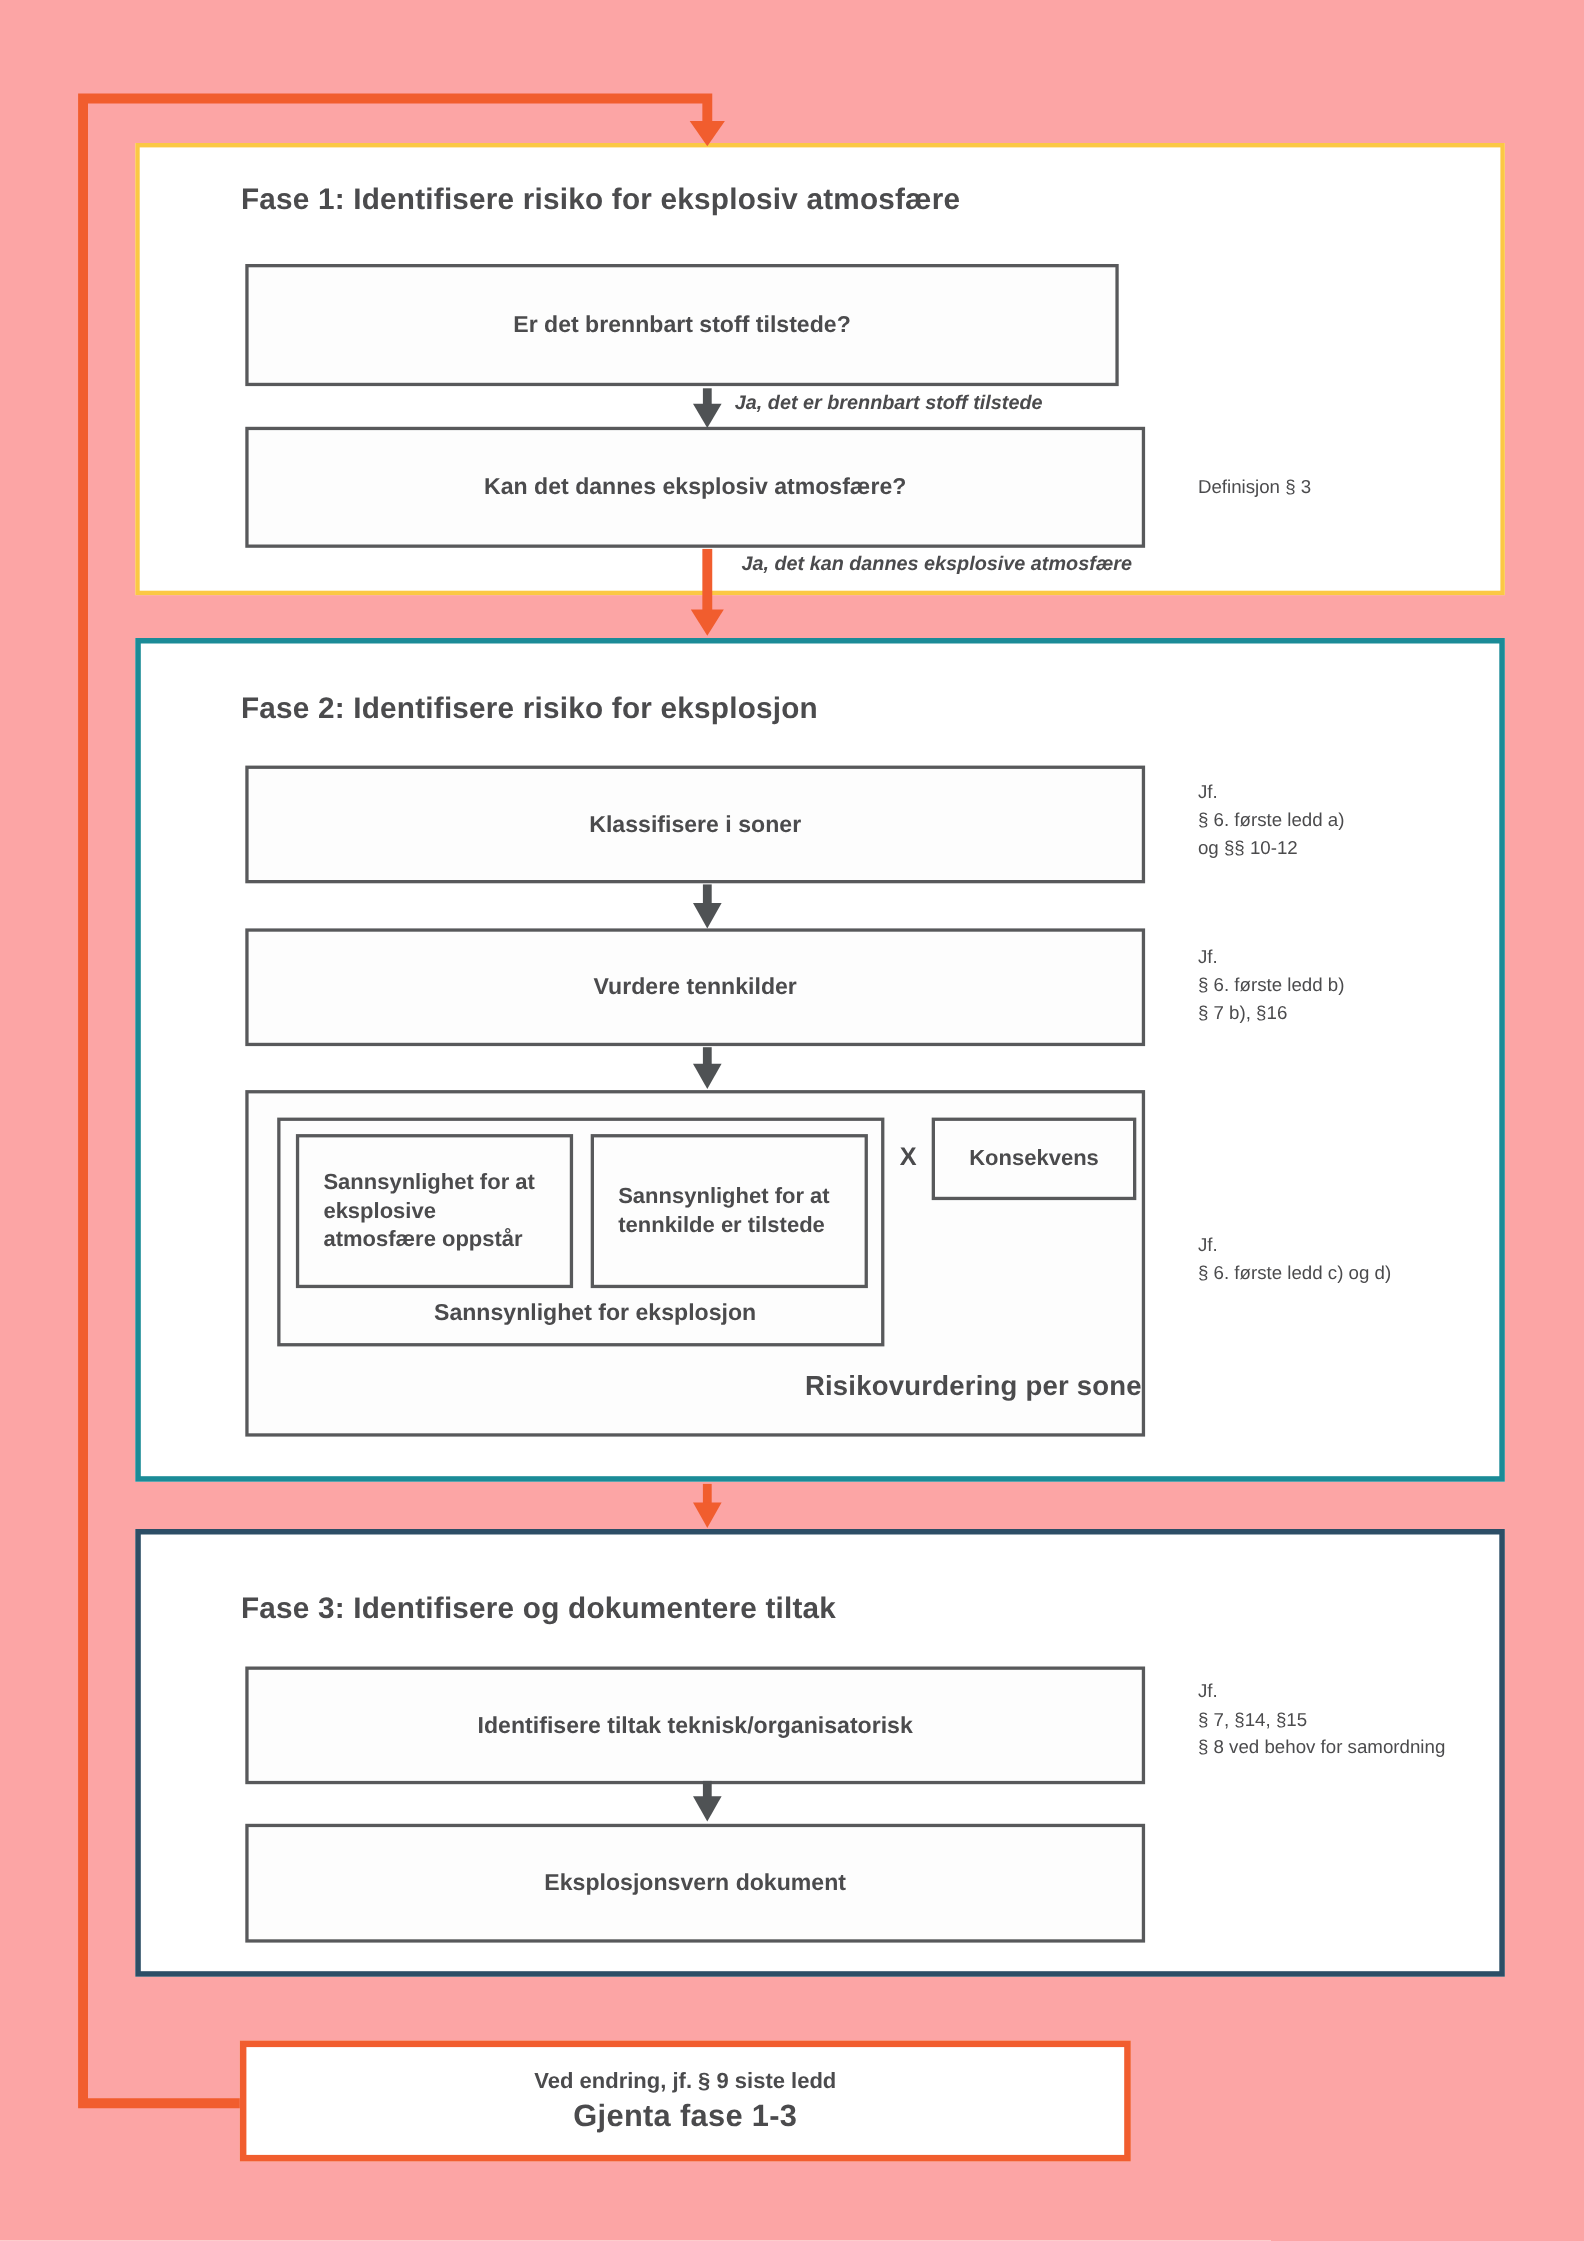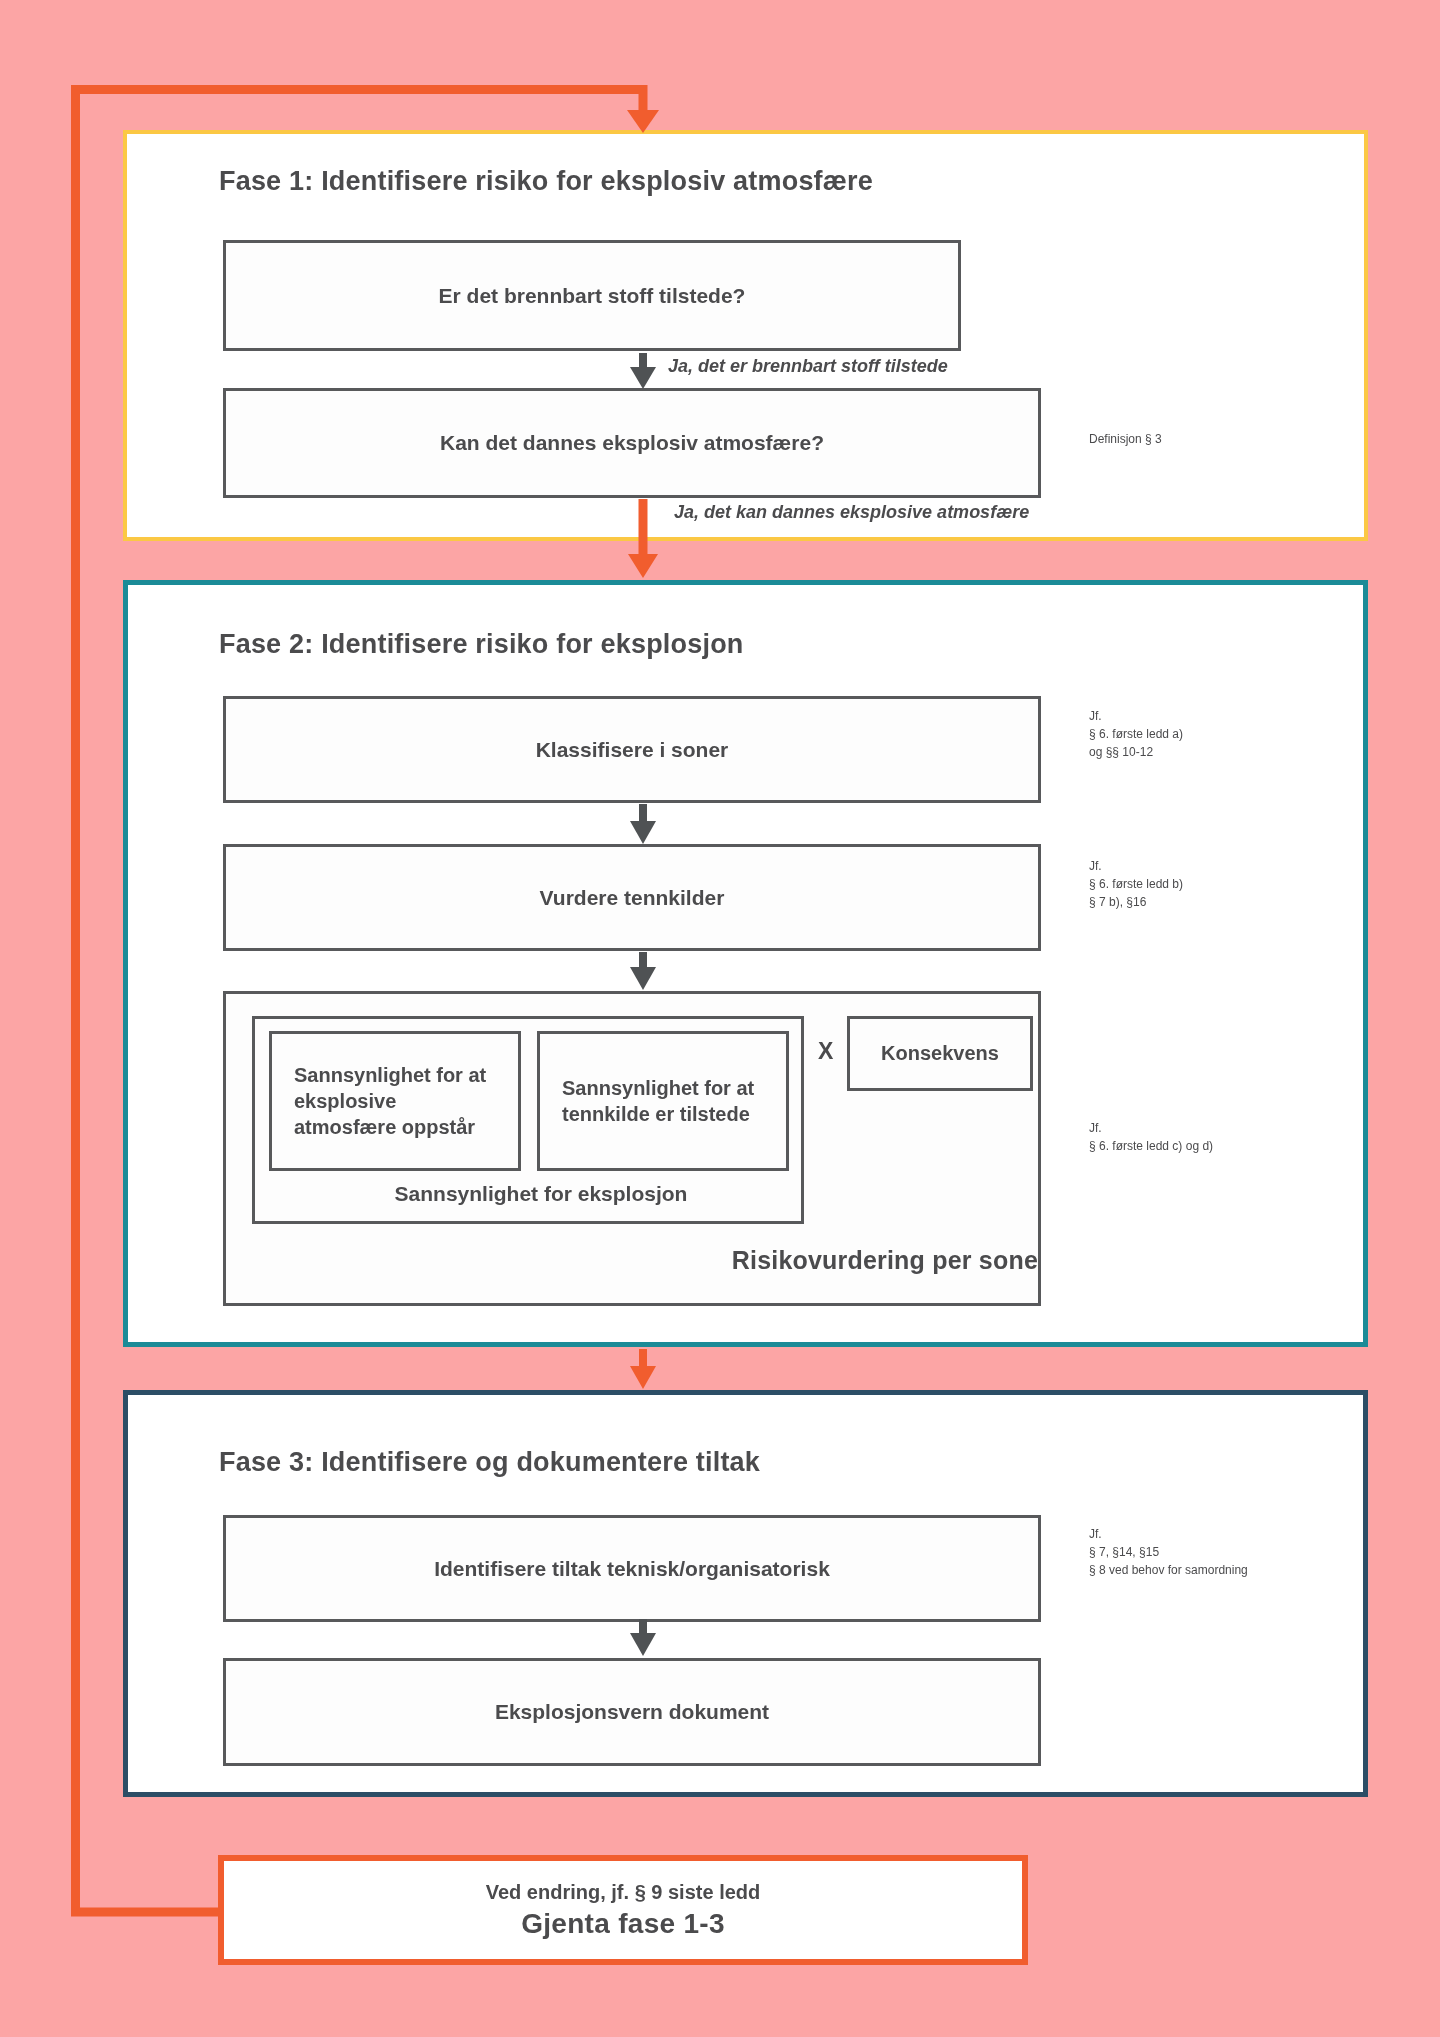--- a/index.html
+++ b/index.html
@@ -22,21 +22,21 @@
   .qbox{
     position:absolute;box-sizing:border-box;
     border:3px solid #58595b;background:#fdfdfd;
     display:flex;align-items:center;justify-content:center;
     text-align:center;
     font-size:21px;font-weight:700;color:#4b4b4d;
   }
   
   .annot{
     position:absolute;
-    font-size:12px;font-weight:400;color:#4b4b4d;
+    font-size:17px;font-weight:400;color:#4b4b4d;
     line-height:1.5;white-space:pre-line;
   }
   
   .arrow-label{
     position:absolute;
     font-size:18px;font-weight:700;font-style:italic;
     color:#4b4b4d;white-space:nowrap;
   }
   
   .prob-box{
@@ -68,21 +68,21 @@
   #repeat-box .l2{font-size:28px;font-weight:600;color:#4b4b4d;letter-spacing:.3px;}
   svg.overlay{position:absolute;left:0;top:0;pointer-events:none;}
 </style>
 </head>
 <body>
 
 <div id="page">
 
   <div class="phase" style="left:123px;top:130px;width:1245px;height:411px;border:4px solid #fbc844;">
     <div class="phase-title" style="left:92px;top:32px;">Fase 1: Identifisere risiko for eksplosiv atmosfære</div>
-    <div class="qbox" style="left:96px;top:106px;width:738px;height:111px;">Er det brennbart stoff tilstede?</div>
+    <div class="qbox" style="left:96px;top:106px;width:794px;height:111px;">Er det brennbart stoff tilstede?</div>
     <div class="qbox" style="left:96px;top:254px;width:818px;height:110px;">Kan det dannes eksplosiv atmosfære?</div>
     <div class="annot" style="left:962px;top:296px;">Definisjon § 3</div>
   </div>
 
   <div class="arrow-label" style="left:668px;top:356px;">Ja, det er brennbart stoff tilstede</div>
   <div class="arrow-label" style="left:674px;top:502px;">Ja, det kan dannes eksplosive atmosfære</div>
 
   <div class="phase" style="left:123px;top:580px;width:1245px;height:767px;border:5px solid #1b8b97;">
     <div class="phase-title" style="left:91px;top:44px;">Fase 2: Identifisere risiko for eksplosjon</div>
     <div class="qbox" style="left:95px;top:111px;width:818px;height:107px;">Klassifisere i soner</div>

